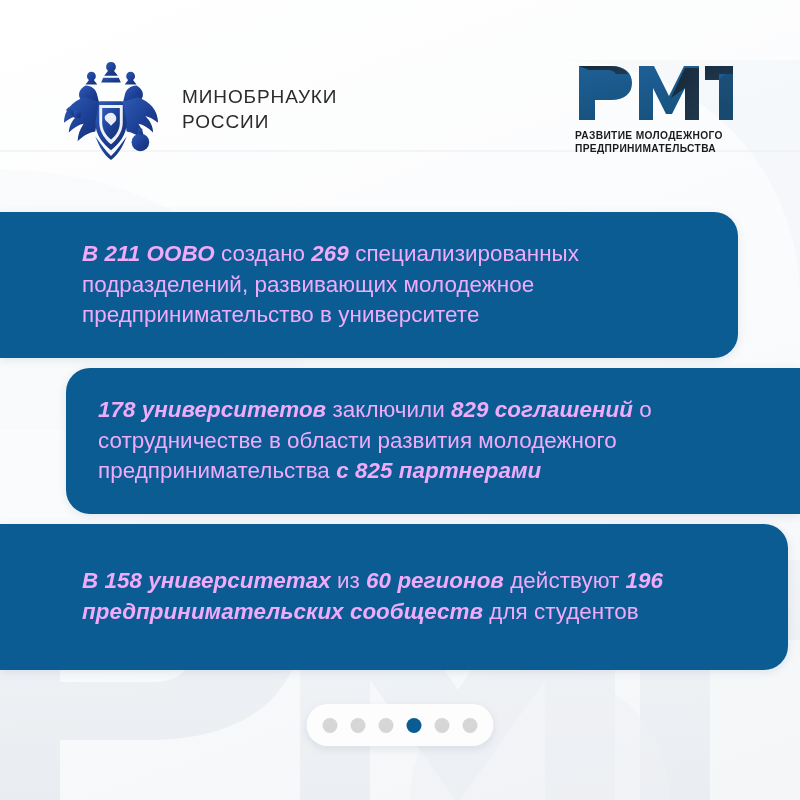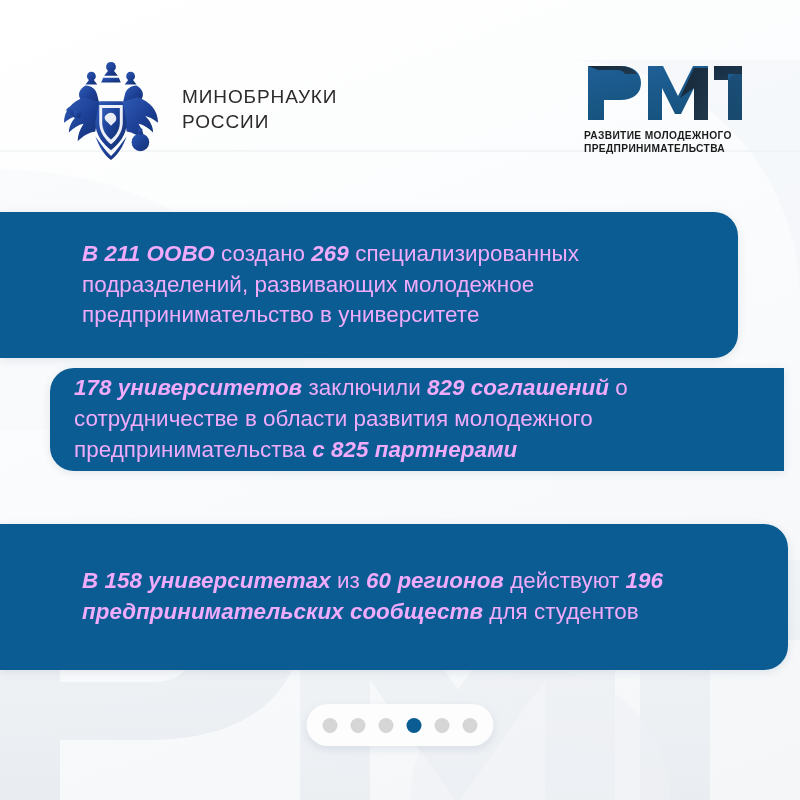--- a/index.html
+++ b/index.html
@@ -53,21 +53,21 @@
     font-size: 19px;
     font-weight: 400;
     letter-spacing: 0.9px;
     line-height: 1.30;
     white-space: pre-line;
     text-transform: uppercase;
   }
 
   .rmp-lockup {
     position: absolute;
-    right: 56px;
+    right: 65px;
     top: 60px;
     display: flex;
     flex-direction: column;
     align-items: flex-start;
   }
   .rmp-mark { width: 160px; height: 62px; display: block; }
   .rmp-caption {
     margin-top: 7px;
     color: #1b1b1b;
     font-size: 10.2px;
@@ -102,24 +102,24 @@
 
   
   .card-1 {
     left: 0; top: 212px;
     width: 738px; height: 146px;
     border-radius: 0 24px 24px 0;
     padding-left: 82px; padding-right: 28px;
   }
   
   .card-2 {
-    left: 50px; top: 368px;
-    width: 734px; height: 103px;
+    left: 66px; top: 368px;
+    width: 734px; height: 146px;
     border-radius: 24px 0 0 24px;
-    padding-left: 24px; padding-right: 30px;
+    padding-left: 32px; padding-right: 30px;
   }
   
   .card-3 {
     left: 0; top: 524px;
     width: 788px; height: 146px;
     border-radius: 0 24px 24px 0;
     padding-left: 82px; padding-right: 28px;
   }
 
   

